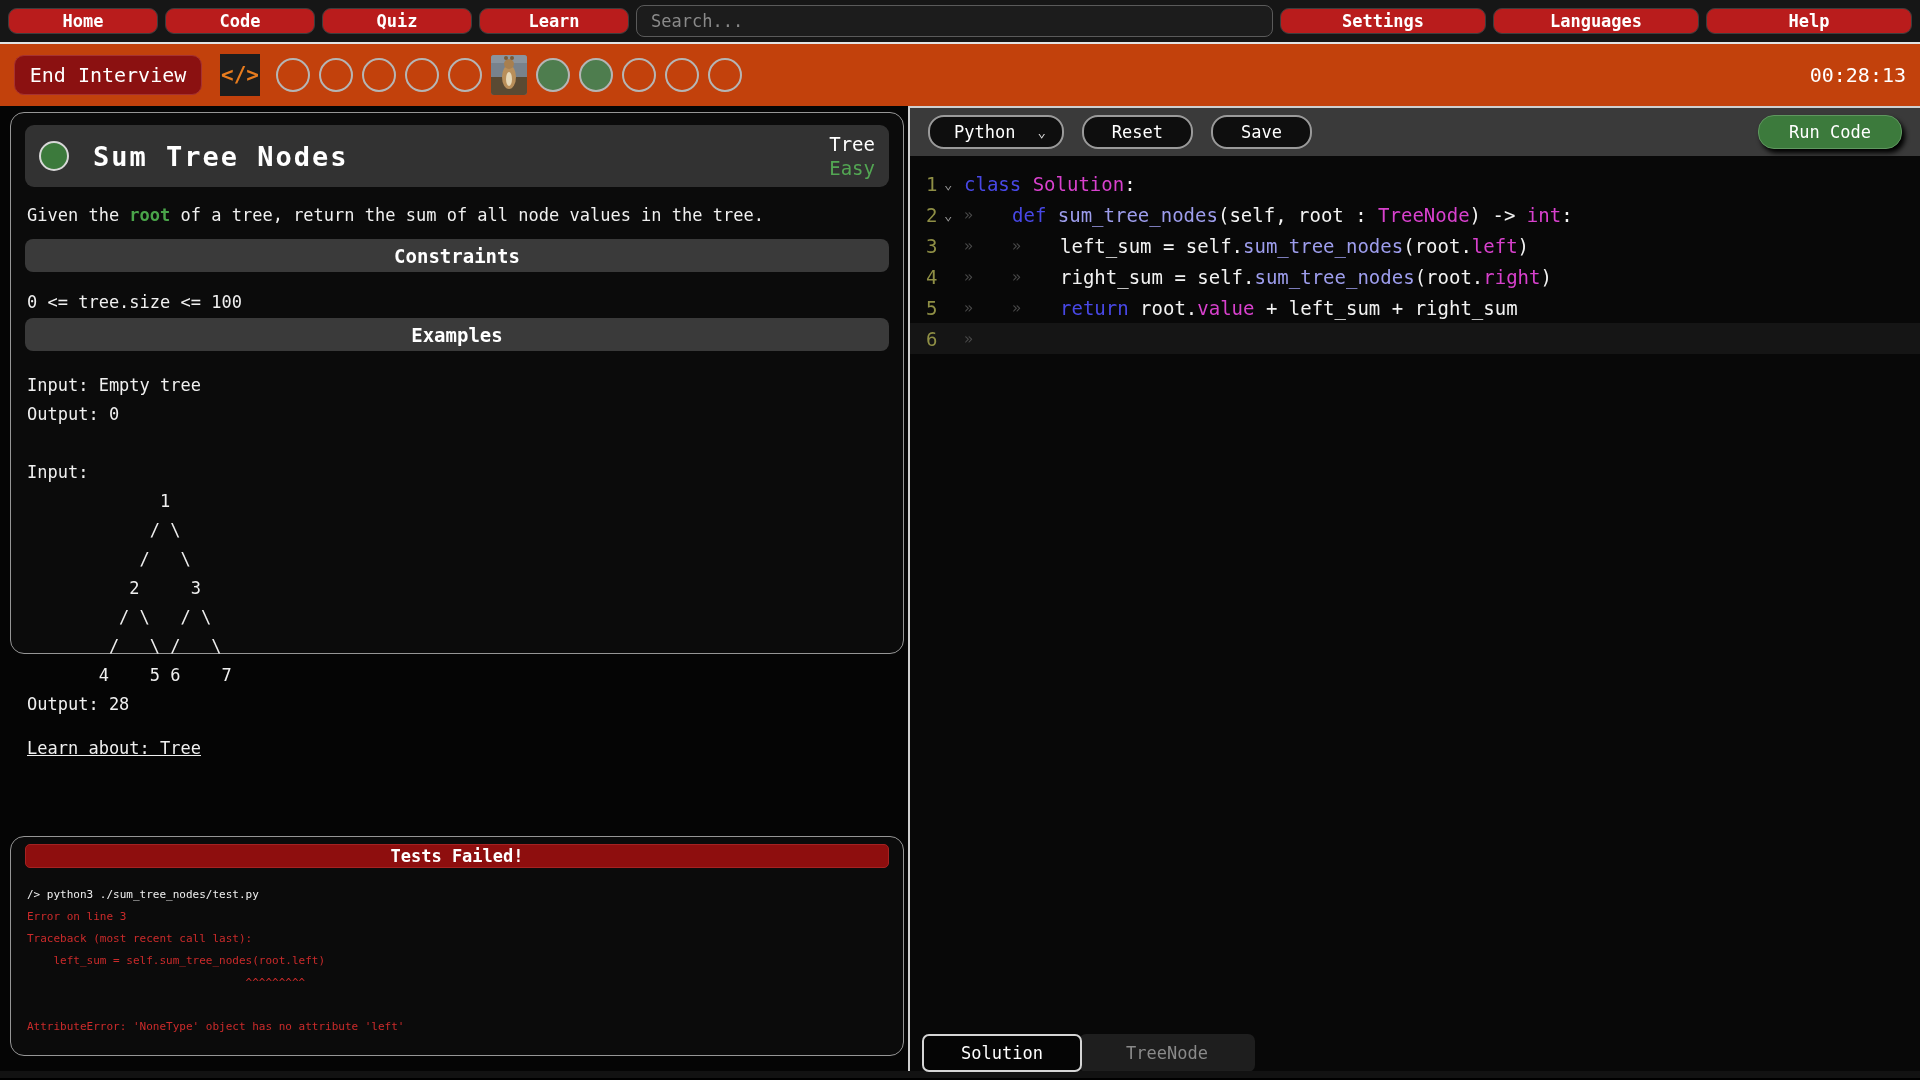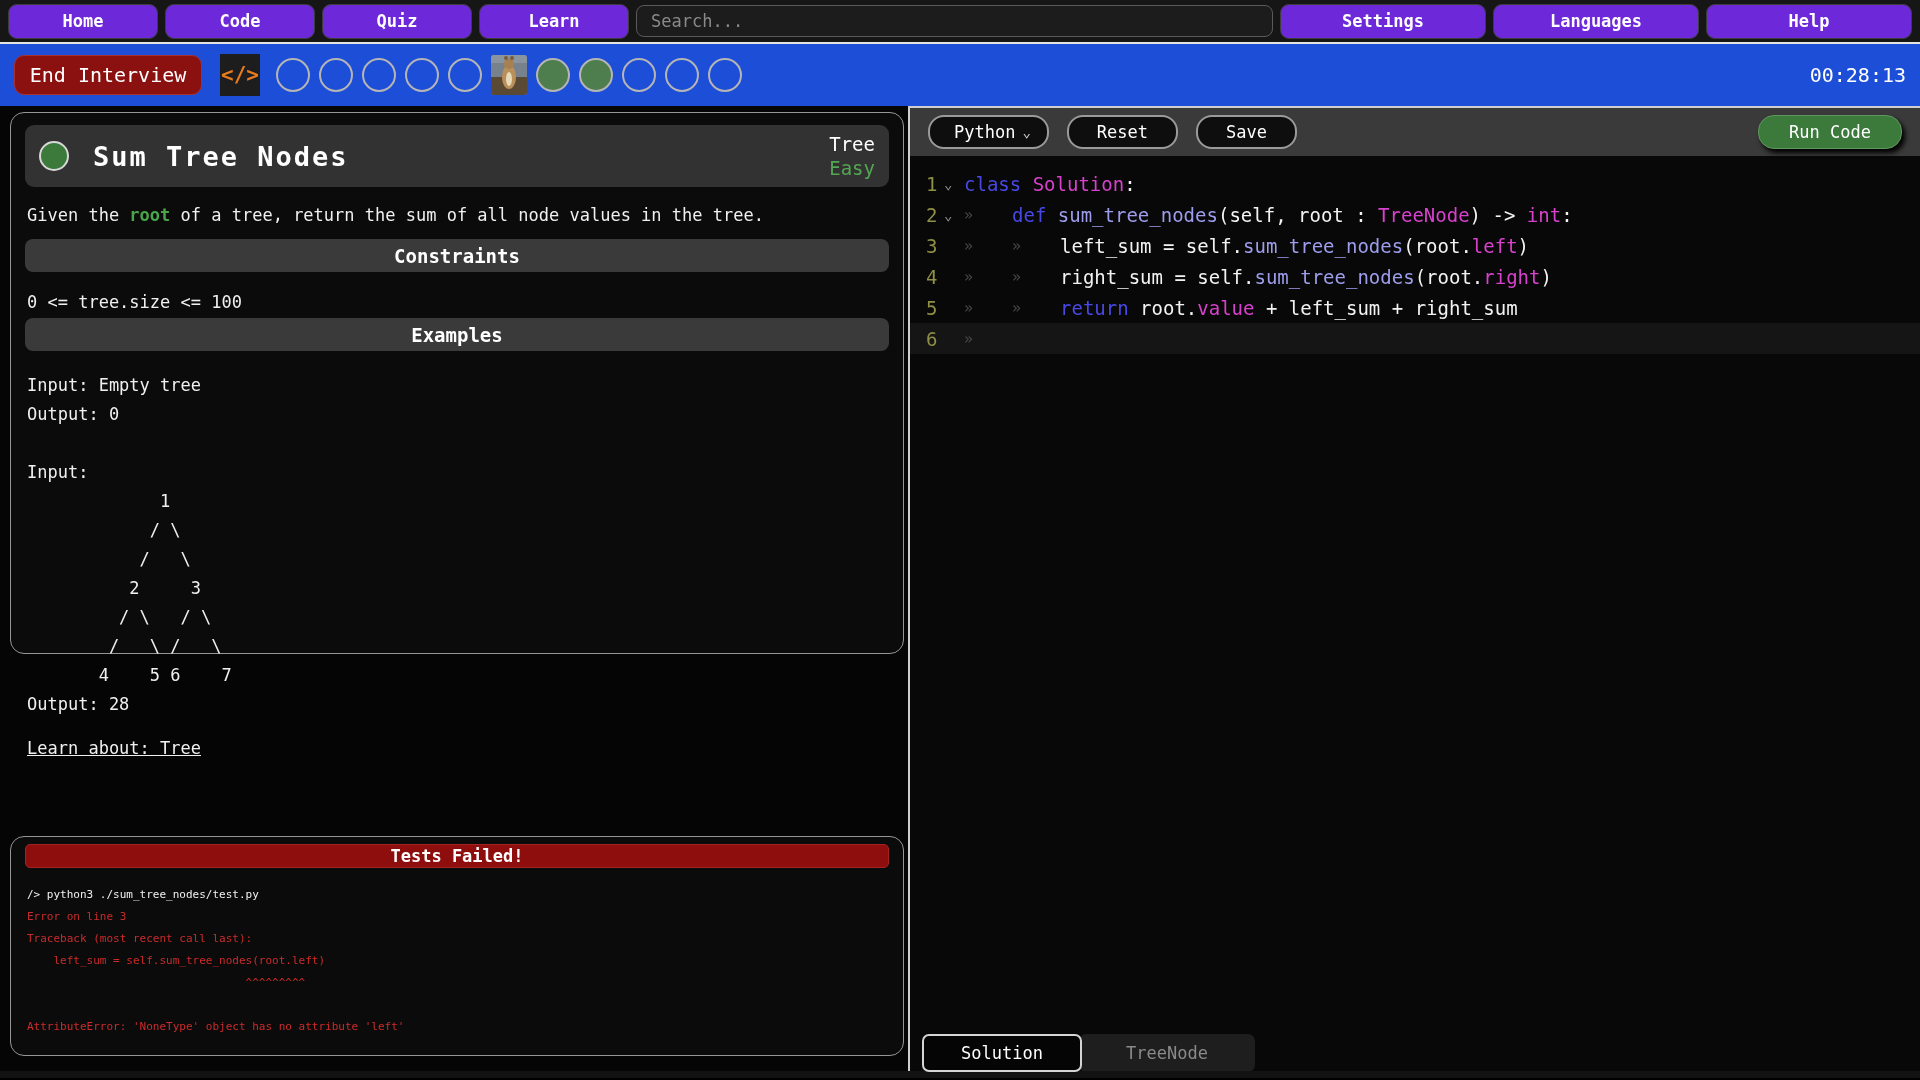--- a/index.html
+++ b/index.html
@@ -2,31 +2,31 @@
 <html><head>
 <meta charset="utf-8">
 <style>
   * { margin:0; padding:0; box-sizing:border-box; }
   html,body { width:1920px; height:1080px; background:#000; overflow:hidden;
               font-family:"DejaVu Sans Mono", monospace; }
 
   
   .topnav { height:44px; background:#161616; border-bottom:2px solid #e3e3e3;
             display:flex; align-items:center; padding:0 8px; gap:7px; }
-  .tab { flex:0 0 150px; height:35px; background:#6d28d9; border:1px solid #3d3d3d;
+  .tab { flex:0 0 150px; height:26px; background:#b91c1c; border:1px solid #3d3d3d;
          border-radius:9px; display:flex; align-items:center; justify-content:center;
          color:#fff; font-size:17px; font-weight:bold; cursor:pointer; }
   .tab.rtab { flex:0 0 206px; }
   .search { flex:1; height:32px; background:#1c1c1c; border:1px solid #5a5a5a;
             border-radius:8px; color:#c9c9c9; padding:0 14px; font-size:17px;
             font-family:"DejaVu Sans Mono", monospace; outline:none; }
   .search::placeholder { color:#8a8a8a; }
 
   
-  .bar2 { height:62px; background:#1d4ed8; display:flex; align-items:center;
+  .bar2 { height:62px; background:#c2410c; display:flex; align-items:center;
           padding:0 14px; }
   .end-btn { width:188px; height:40px; background:#8b1111; border:1px solid #a63131;
              border-radius:10px; color:#fff; font-size:20px;
              font-family:"DejaVu Sans Mono", monospace; cursor:pointer; }
   .code-icon { width:40px; height:42px; background:#1d1d1d; margin-left:18px;
                display:flex; align-items:center; justify-content:center;
                color:#e87c1e; font-size:21px; font-weight:bold; }
   .circles { display:flex; align-items:center; gap:9px; margin-left:16px; }
   .circle { width:34px; height:34px; border-radius:50%; border:2px solid #b5b5b5; }
   .circle.done { background:#4e7d4e; }
@@ -73,21 +73,21 @@
   
   .right-col { position:absolute; left:908px; top:0; width:1012px; height:972px;
                background:#080808; border-left:2px solid #cfcfcf;
                border-top:2px solid #cfcfcf; }
   .ed-toolbar { height:48px; background:#3a3a3a; display:flex; align-items:center;
                 padding:0 18px; gap:18px; }
   .ed-btn { height:34px; background:#0e0e0e; border:2px solid #9a9a9a;
             border-radius:16px; color:#fff; font-size:17px; padding:0 28px;
             font-family:"DejaVu Sans Mono", monospace; cursor:pointer;
             display:flex; align-items:center; justify-content:center; }
-  .lang-select { padding:0 16px 0 24px; gap:7px; }
+  .lang-select { padding:0 16px 0 24px; gap:22px; }
   .lang-select .chev { font-size:14px; color:#ddd; }
   .run-btn { margin-left:auto; background:#3c7a3c; border:1px solid #5f975f;
              box-shadow:3px 4px 5px #000; padding:0 30px; }
 
   .editor { padding-top:12px; }
   .code-line { display:flex; align-items:center; height:31px; font-size:19px;
                white-space:pre; }
   .code-line.current { background:#151515; }
   .lnum { flex:0 0 30px; padding-left:16px; color:#8f8f45; }
   .fold { flex:0 0 24px; color:#9a9a9a; font-size:14px; padding-left:4px; }

